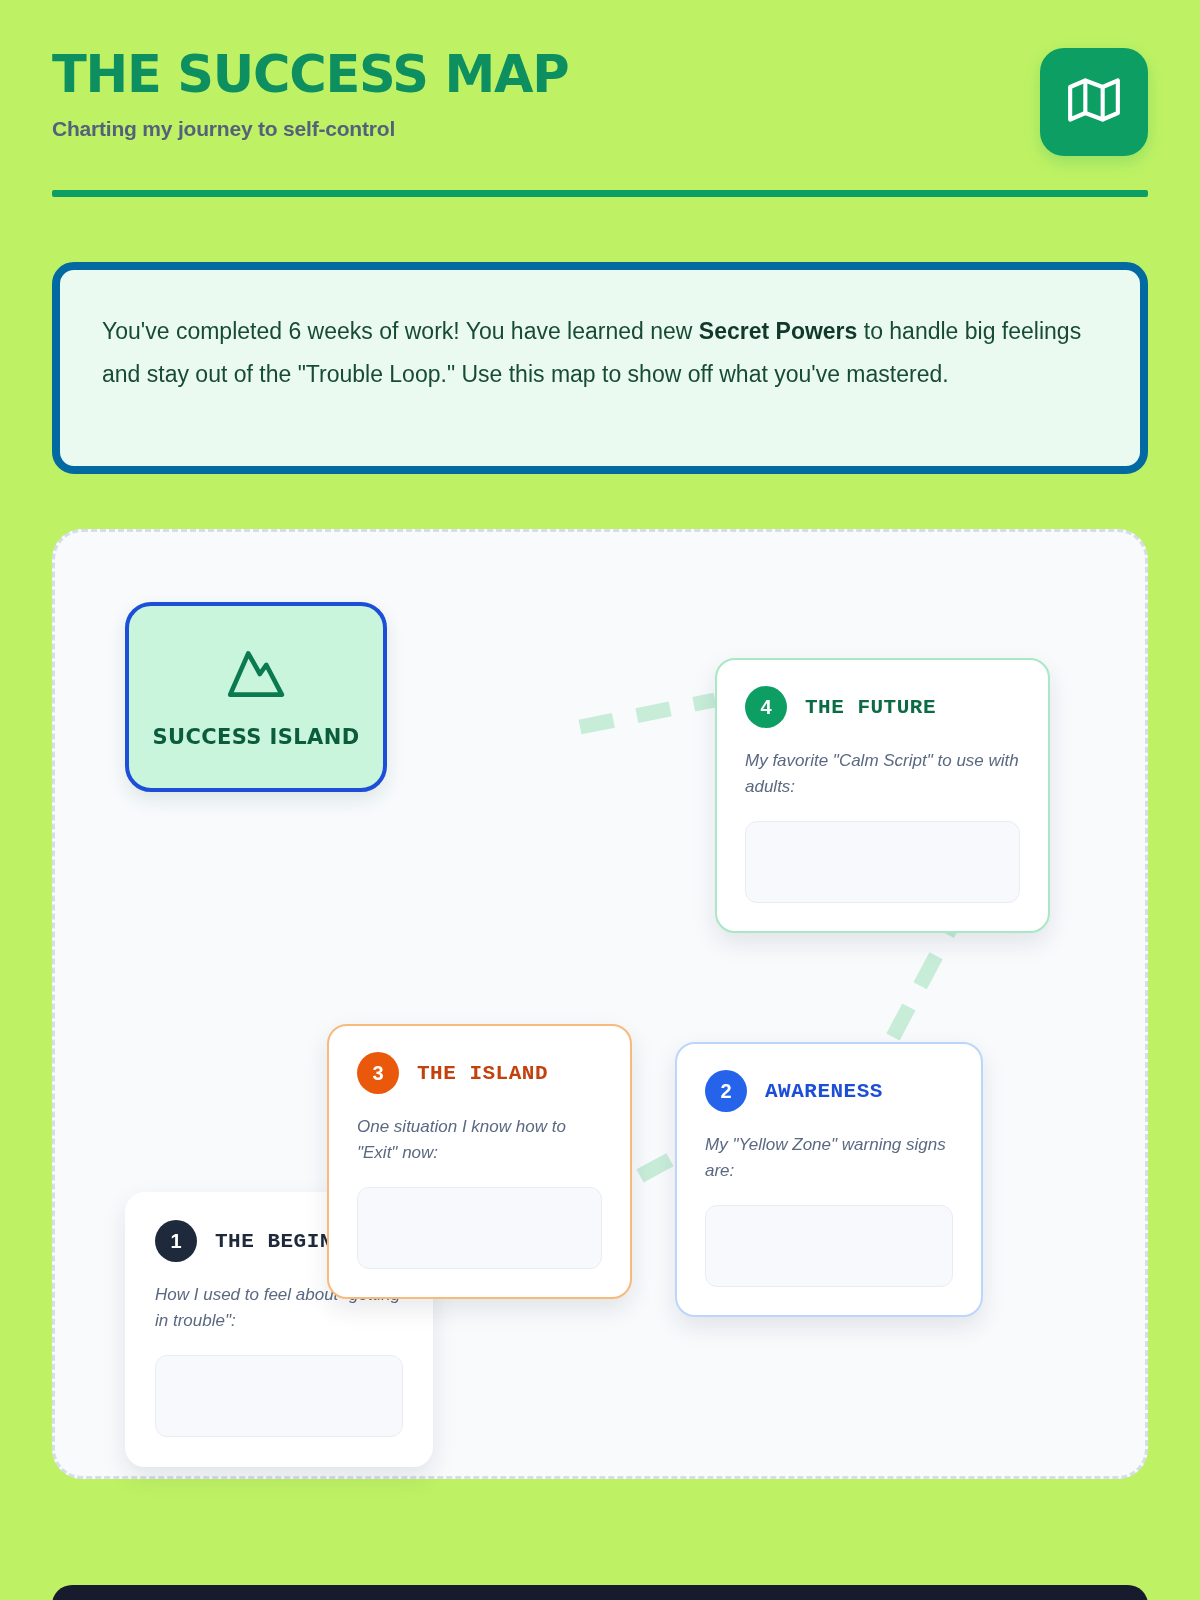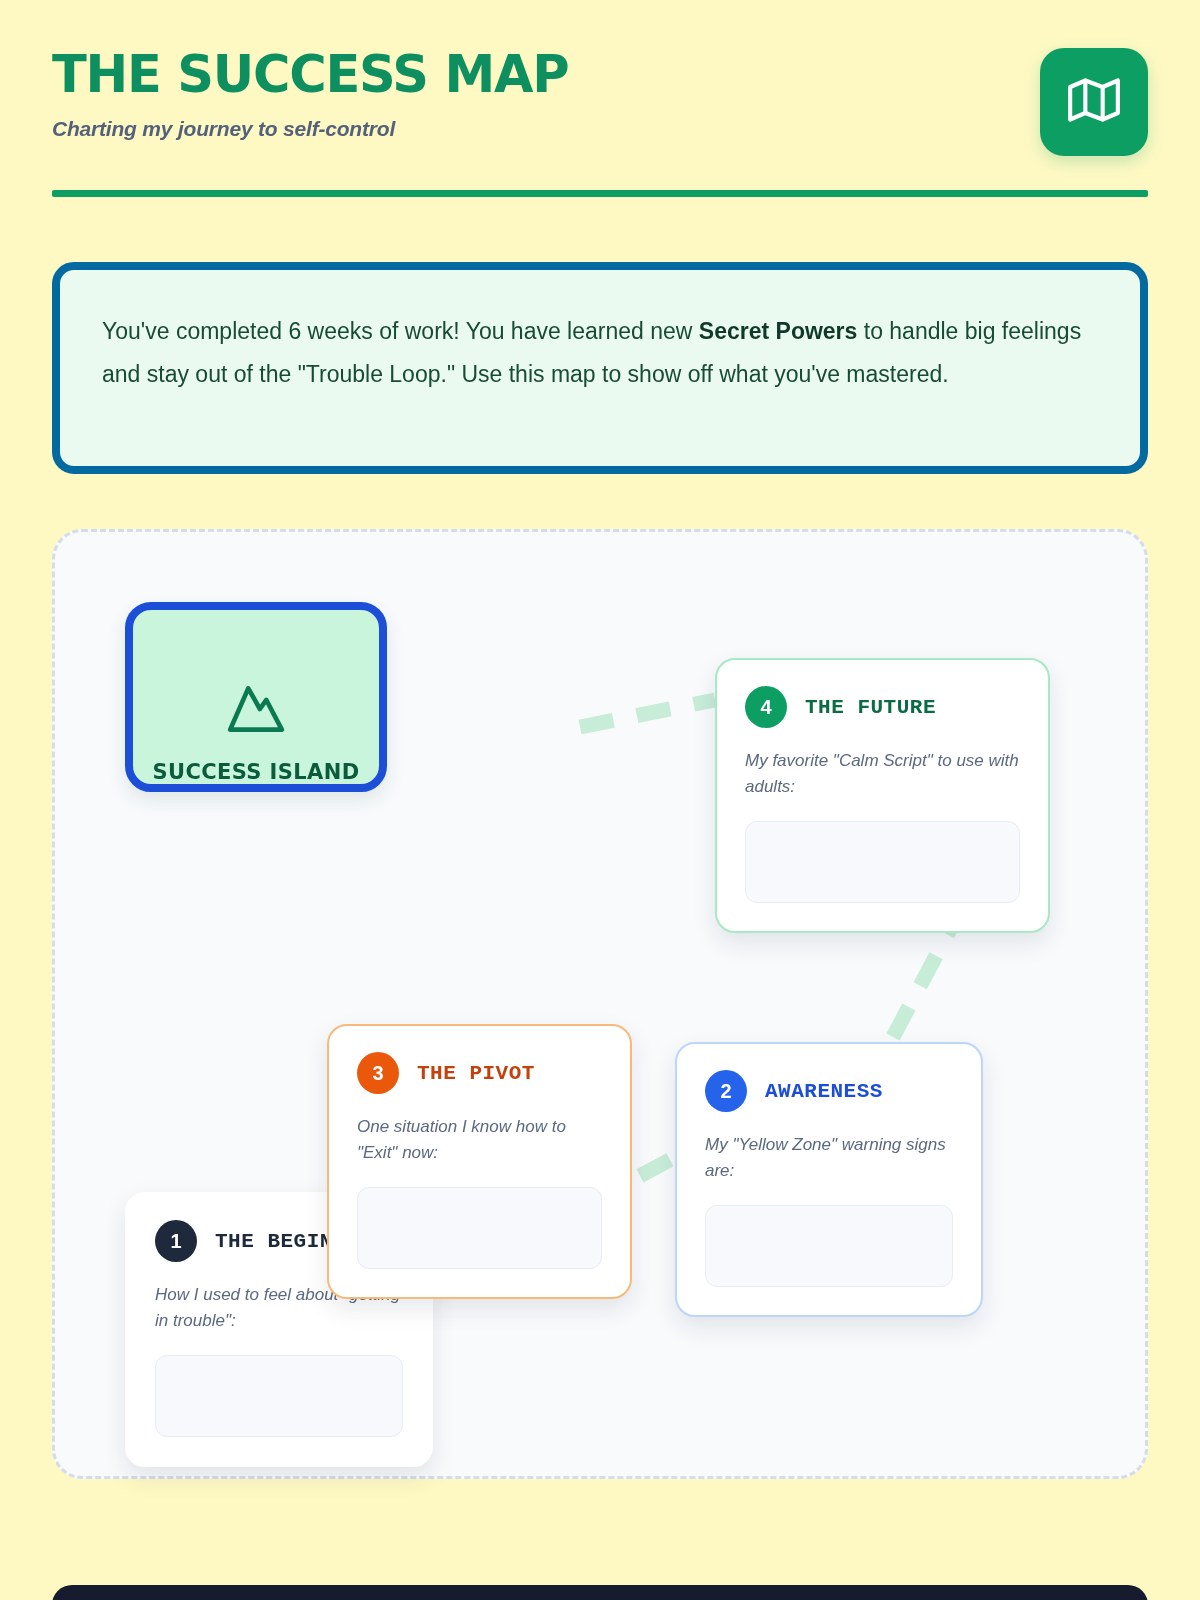--- a/index.html
+++ b/index.html
@@ -9,42 +9,41 @@
     height: 1600px;
     background: #ffffff;
     font-family: "Liberation Sans", sans-serif;
     overflow: hidden;
   }
 
   .page {
     position: relative;
     width: 1200px;
     height: 1600px;
-    background: #fef9c3;
+    background: #bef264;
     padding: 0 52px;
   }
 
   
   .header {
     position: relative;
     padding-top: 48px;
     height: 200px;
   }
   .title {
     font-size: 51px;
     font-weight: 800;
     letter-spacing: -1.2px;
     color: #0d8f5f;
     line-height: 1.05;
     font-family: "DejaVu Sans", sans-serif;
   }
   .subtitle {
     margin-top: 15px;
     font-size: 21px;
-    font-style: italic;
     font-weight: 700;
     color: #54617a;
     letter-spacing: -0.2px;
   }
   .header-badge {
     position: absolute;
     top: 48px;
     right: 0;
     width: 108px;
     height: 108px;
@@ -94,25 +93,25 @@
 
   
   .island {
     position: absolute;
     left: 70px;
     top: 70px;
     width: 262px;
     height: 190px;
     border-radius: 26px;
     background: #c8f5dc;
-    border: 8px solid #1d4ed8;
+    border: 4px solid #1d4ed8;
     display: flex;
     flex-direction: column;
     align-items: center;
-    justify-content: flex-end;
+    justify-content: center;
     box-shadow: 0 8px 18px rgba(40,90,70,0.12);
   }
   .island-label {
     margin-top: 18px;
     font-size: 21px;
     font-weight: 800;
     letter-spacing: 0.4px;
     color: #0b5c3c;
     font-family: "DejaVu Sans", sans-serif;
   }
@@ -234,21 +233,21 @@
         <div class="badge" style="background:#2563eb">2</div>
         <div class="card-title" style="color:#1d4ed8">AWARENESS</div>
       </div>
       <div class="card-prompt">My "Yellow Zone" warning signs are:</div>
       <div class="answer-box"></div>
     </div>
 
     <div class="card" id="card-3">
       <div class="card-head">
         <div class="badge" style="background:#ea580c">3</div>
-        <div class="card-title" style="color:#c2410c">THE PIVOT</div>
+        <div class="card-title" style="color:#c2410c">THE ISLAND</div>
       </div>
       <div class="card-prompt">One situation I know how to "Exit" now:</div>
       <div class="answer-box"></div>
     </div>
 
     <div class="card" id="card-4">
       <div class="card-head">
         <div class="badge" style="background:#0d9e63">4</div>
         <div class="card-title" style="color:#0b6b45">THE FUTURE</div>
       </div>

